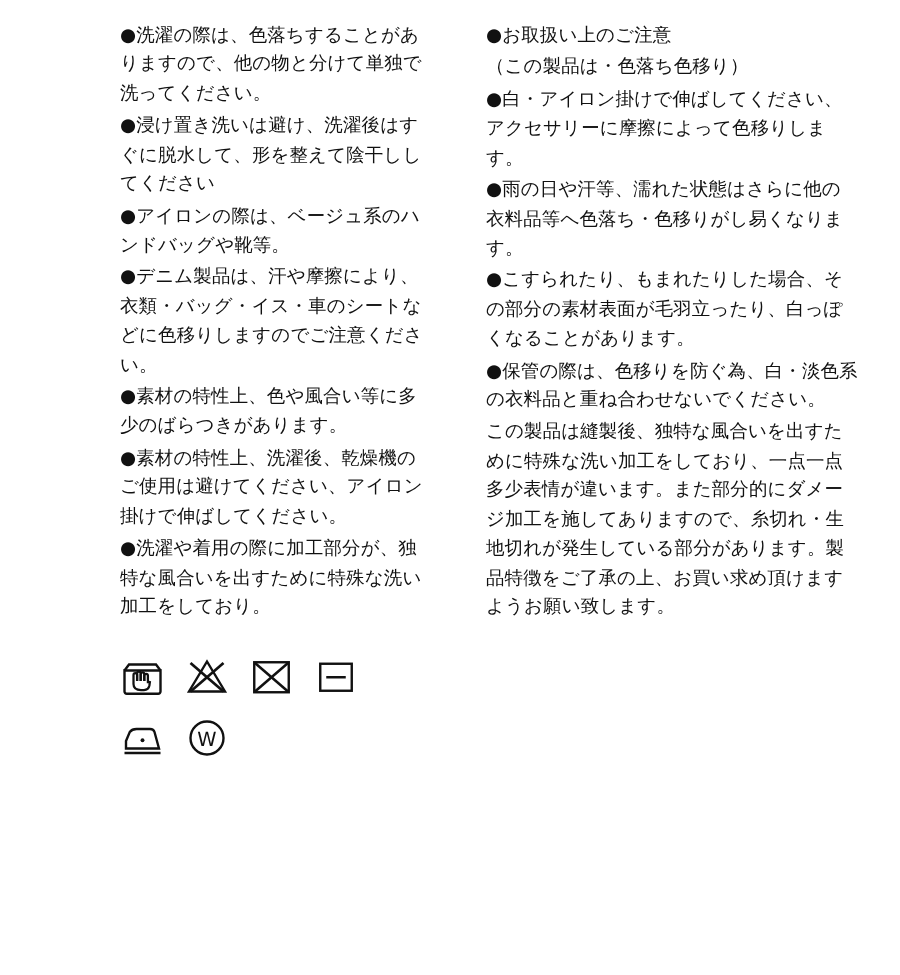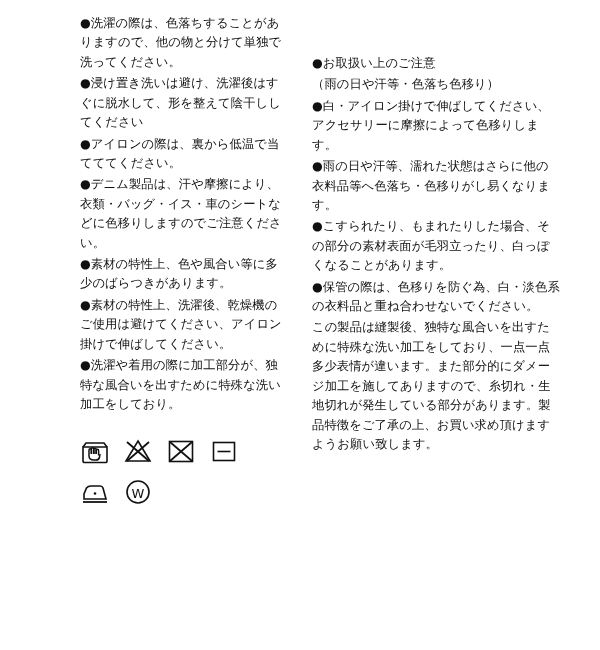--- a/index.html
+++ b/index.html
@@ -15,34 +15,33 @@
     overflow: hidden;
   }
   .page {
     position: relative;
     width: 600px;
     height: 650px;
     box-sizing: border-box;
     padding: 14px 18px 10px 18px;
     display: flex;
     flex-direction: row;
-    gap: 26px;
+    gap: 38px;
   }
   .column {
     width: 256px;
     box-sizing: border-box;
   }
   .col-left {
     padding-left: 62px;
     width: 268px;
   }
   .col-right {
     padding-left: 0px;
     width: 248px;
-    margin-top: 40px;
   }
   .para {
     font-size: 12.3px;
     line-height: 1.58;
     letter-spacing: 0.1px;
     margin: 0 0 2px 0;
     text-align: left;
     white-space: pre-wrap;
     word-break: break-all;
   }
@@ -68,21 +67,21 @@
   }
 </style>
 </head>
 <body>
 
 <div class="page">
 
   <div class="column col-left">
     <p class="para">●洗濯の際は、色落ちすることがありますので、他の物と分けて単独で洗ってください。</p>
     <p class="para">●浸け置き洗いは避け、洗濯後はすぐに脱水して、形を整えて陰干ししてください</p>
-    <p class="para">●アイロンの際は、裏から低温で当てててください。</p>
+    <p class="para">●アイロンの際は、ベージュ系のハンドバッグや靴等。</p>
     <p class="para">●デニム製品は、汗や摩擦により、衣類・バッグ・イス・車のシートなどに色移りしますのでご注意ください。</p>
     <p class="para">●素材の特性上、色や風合い等に多少のばらつきがあります。</p>
     <p class="para">●素材の特性上、洗濯後、乾燥機のご使用は避けてください、アイロン掛けで伸ばしてください。</p>
     <p class="para">●洗濯や着用の際に加工部分が、独特な風合いを出すために特殊な洗い加工をしており。</p>
 
     <div class="symbols" style="margin-left:-62px;">
       <div class="symbol-row">
 
         <span class="sym">
           <svg width="30" height="30" viewBox="0 0 30 30">
@@ -137,21 +136,21 @@
             <text x="15" y="20.5" text-anchor="middle" font-family="DejaVu Sans, sans-serif" font-size="13" fill="#111">W</text>
           </svg>
         </span>
 
       </div>
     </div>
   </div>
 
   <div class="column col-right">
     <p class="para">●お取扱い上のご注意</p>
-    <p class="para">（雨の日や汗等・色落ち色移り）</p>
+    <p class="para">（この製品は・色落ち色移り）</p>
     <p class="para">●白・アイロン掛けで伸ばしてください、アクセサリーに摩擦によって色移りします。</p>
     <p class="para">●雨の日や汗等、濡れた状態はさらに他の衣料品等へ色落ち・色移りがし易くなります。</p>
     <p class="para">●こすられたり、もまれたりした場合、その部分の素材表面が毛羽立ったり、白っぽくなることがあります。</p>
     <p class="para">●保管の際は、色移りを防ぐ為、白・淡色系の衣料品と重ね合わせないでください。</p>
     <p class="para">この製品は縫製後、独特な風合いを出すために特殊な洗い加工をしており、一点一点多少表情が違います。また部分的にダメージ加工を施してありますので、糸切れ・生地切れが発生している部分があります。製品特徴をご了承の上、お買い求め頂けますようお願い致します。</p>
   </div>
 
 </div>
 
 </body></html>

